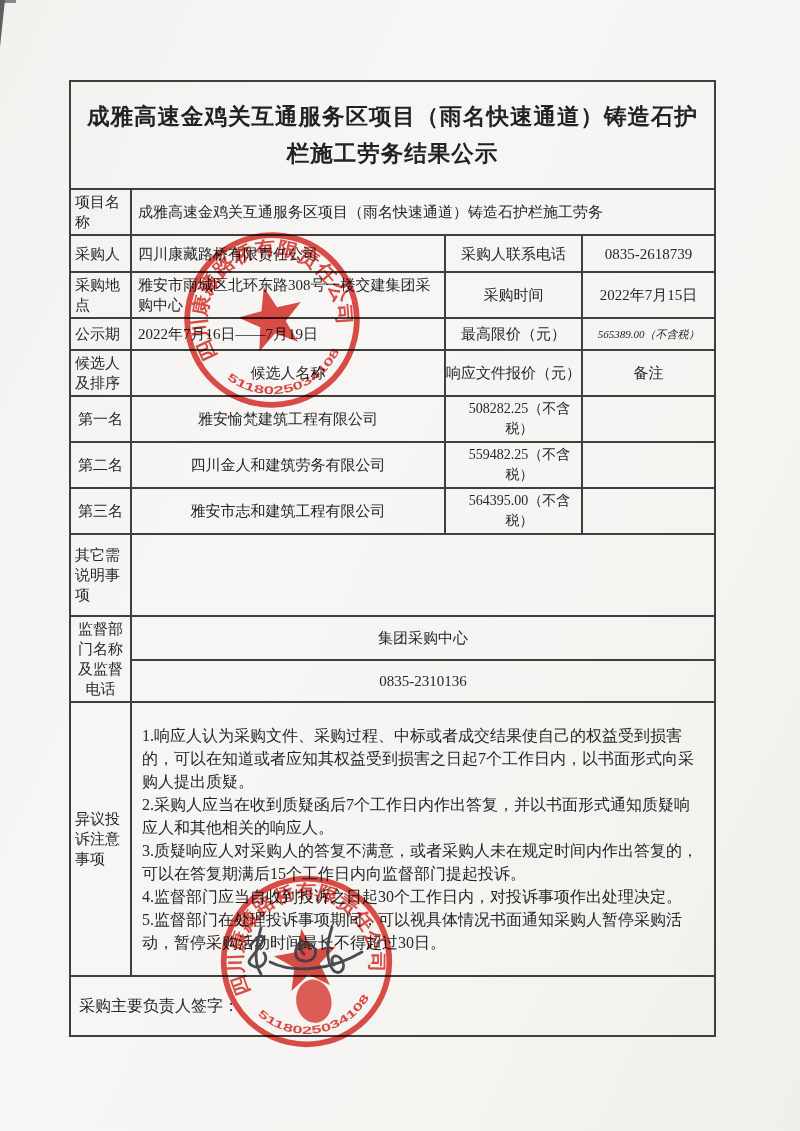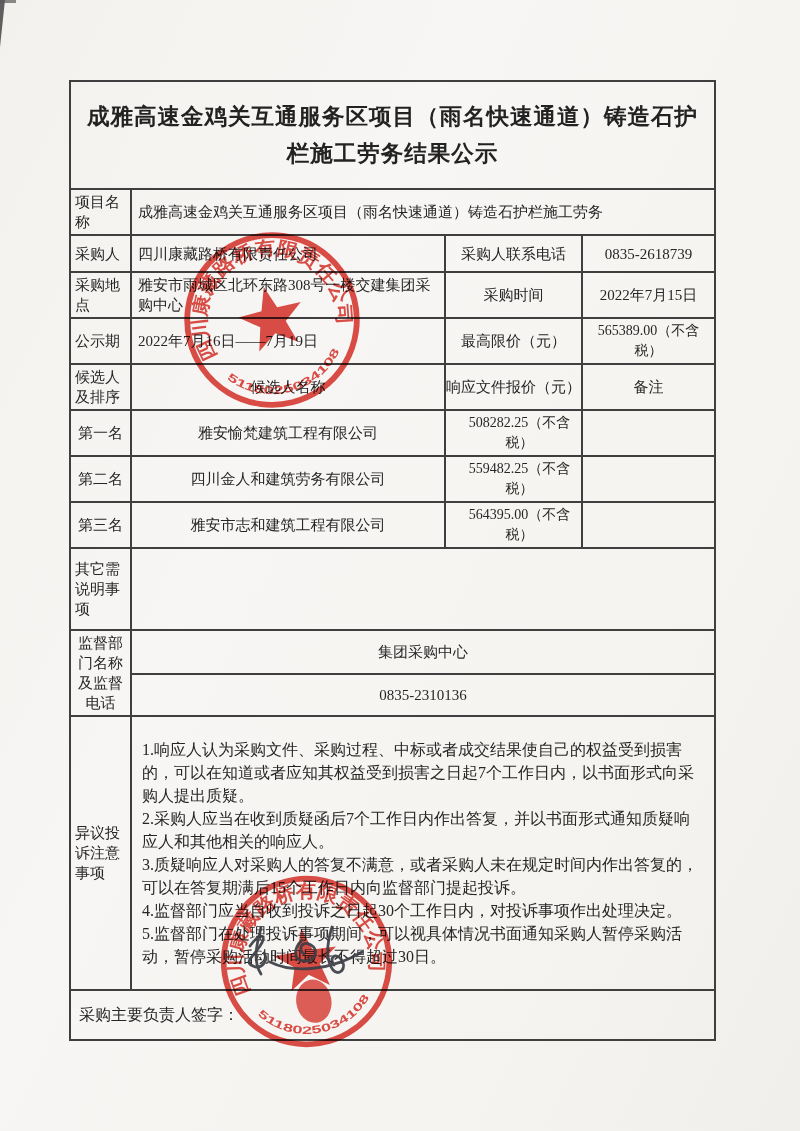--- a/index.html
+++ b/index.html
@@ -22,31 +22,31 @@
     vertical-align:middle;
     font-size:15px;line-height:20px;
     padding:2px 6px;
     overflow:hidden;
     word-break:break-all;
   }
   .r-title{height:108px;border-radius:17px;}
   .r1{height:43px;}.r2{height:37px;}.r3{height:38px;}.r4{height:32px;}
   .r5{height:40px;}.r6{height:44px;}.r7{height:38px;}.r8{height:41px;}
   .r9{height:82px;margin-top:20px;}.r10a{height:37px;margin-top:8px;}.r10b{height:36px;}
-  .r11{height:274px;}.r12{height:50px;padding-left:40px;}
+  .r11{height:274px;}.r12{height:60px;padding-left:40px;}
   .title-cell{
     text-align:center;font-family:"Liberation Sans","DejaVu Sans",sans-serif;
     font-weight:bold;font-size:22.5px;line-height:37px;letter-spacing:1px;
     padding:6px 16px;color:#222;
   }
   .lab{padding:2px 4px;border-radius:16px;}
   .c-center{text-align:center;}
   .c-left{text-align:left;}
   .num{font-family:"Liberation Serif","DejaVu Serif",serif;}
-  .small-val{font-size:14px;letter-spacing:0;}
+  .small-val{font-size:11px;letter-spacing:0;font-style:italic;}
   .quote-val{font-size:14px;padding-left:18px;}
   .objection-cell{padding:6px 10px;}
   .objection-list p{margin:0;font-size:16px;line-height:23px;text-align:left;}
   .sig-cell{font-size:16px;padding-left:8px;}
 
   
   .seal-wrap{position:absolute;mix-blend-mode:multiply;opacity:.82;}
   .seal-wrap svg{display:block;}
   .seal-a{left:166px;top:214px;width:212px;height:212px;transform:rotate(-14deg);}
   .seal-b{left:203px;top:858px;width:207px;height:207px;transform:rotate(-9deg);}

